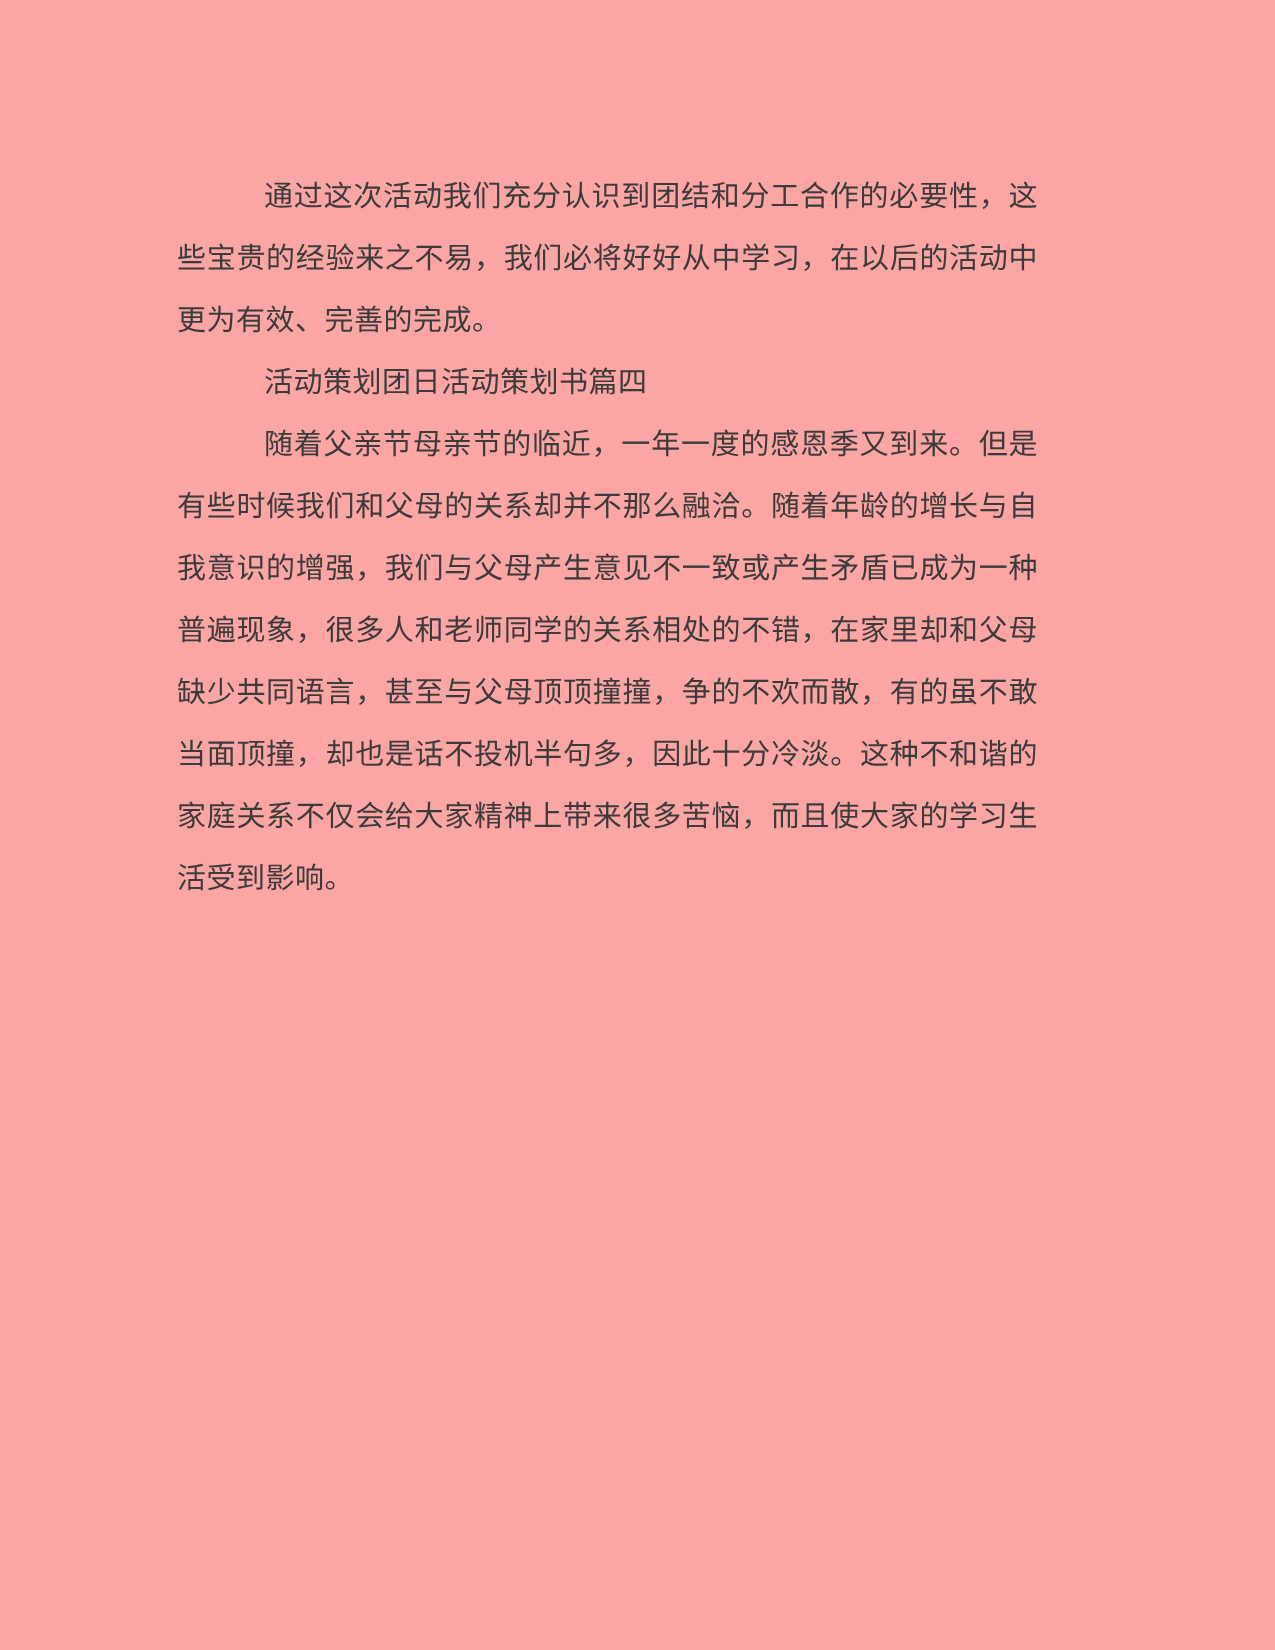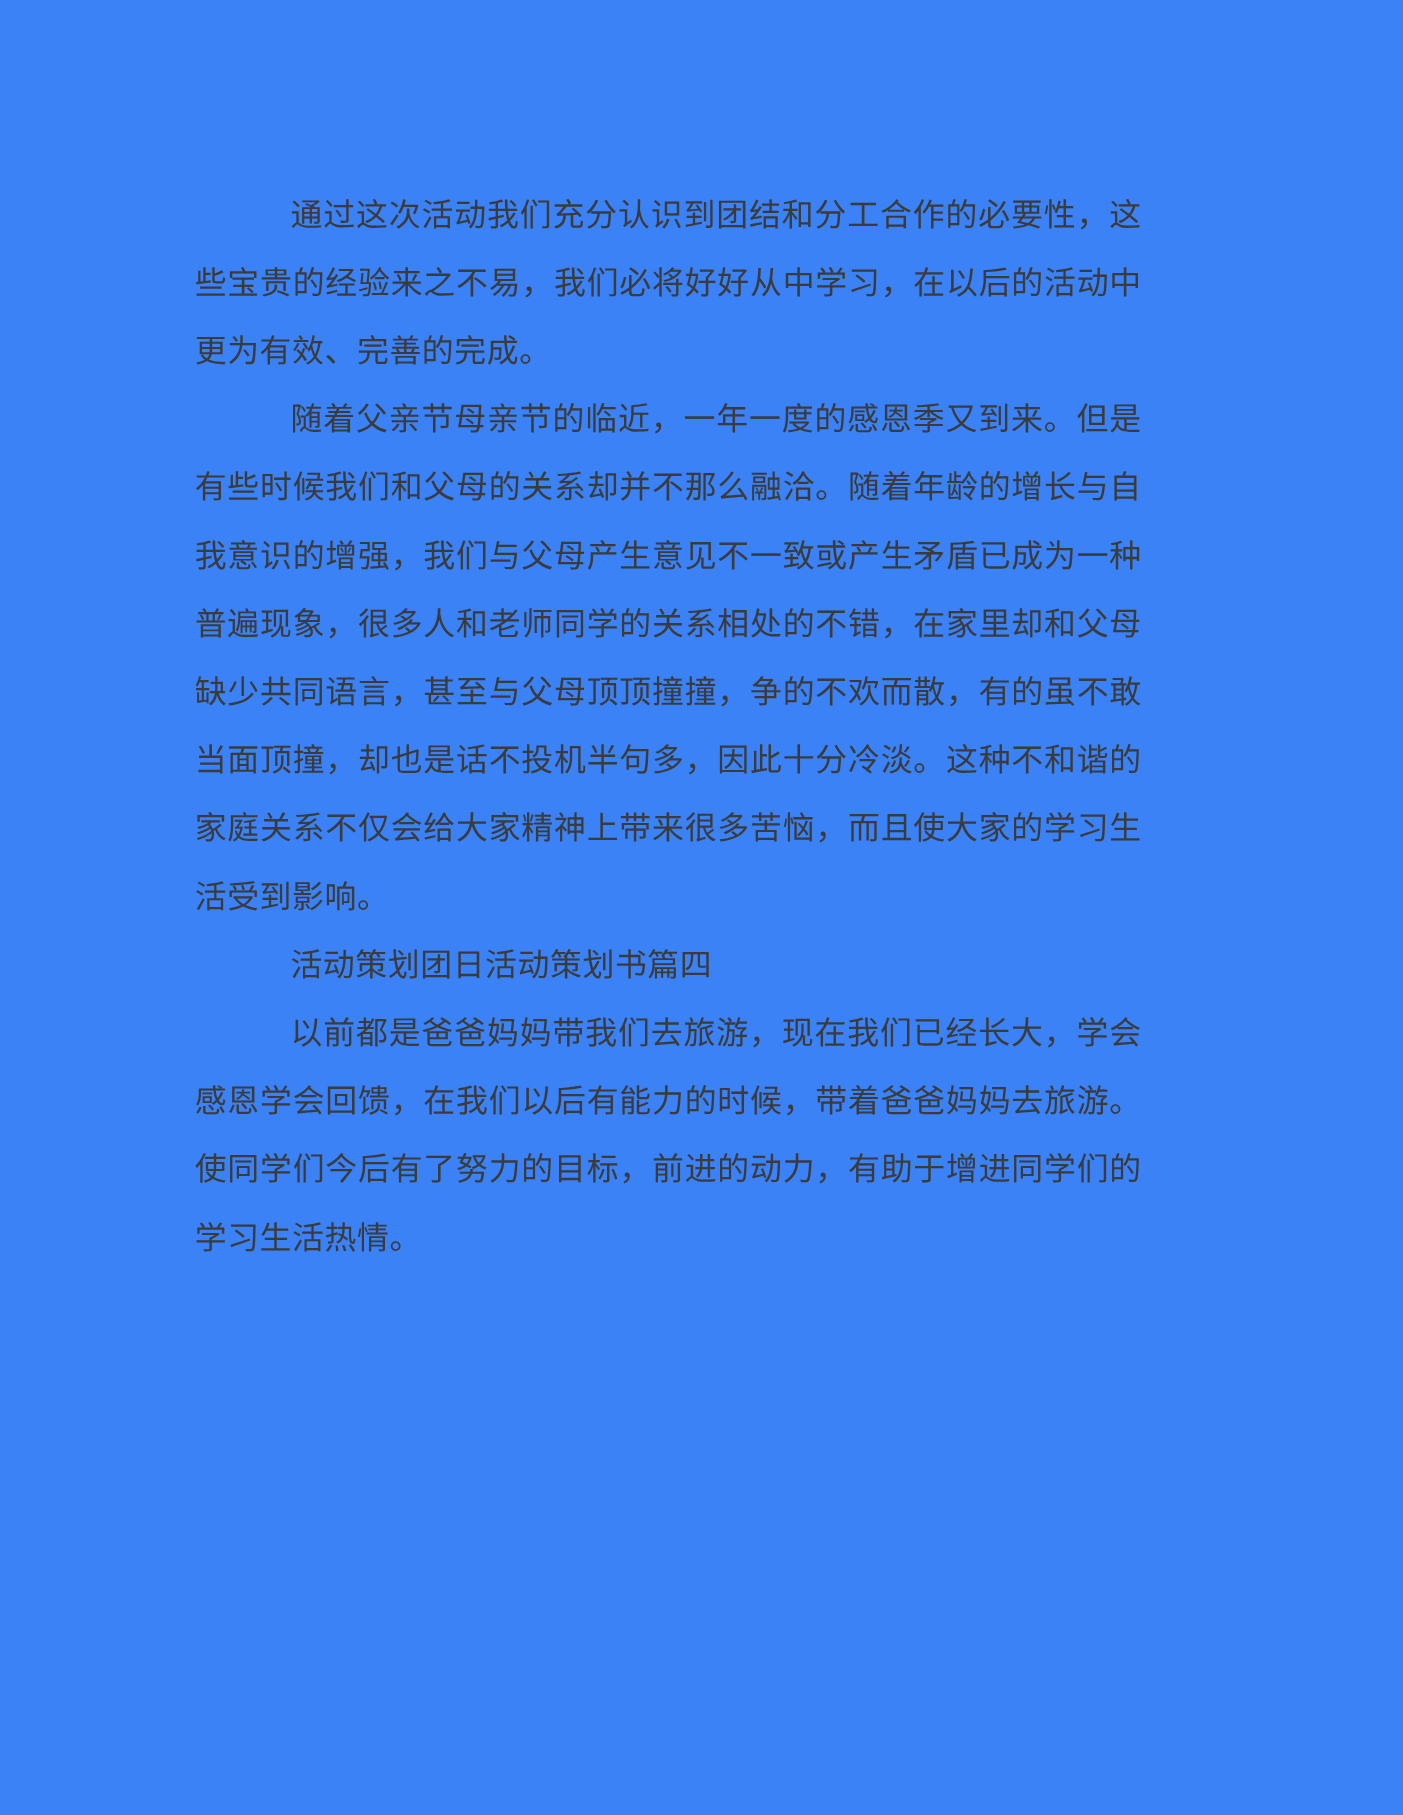--- a/index.html
+++ b/index.html
@@ -12,21 +12,21 @@
     height: 1650px;
     position: relative;
     overflow: hidden;
     font-family: "Liberation Serif", serif;
   }
   .page {
     box-sizing: border-box;
     width: 1275px;
     height: 1650px;
     padding: 165px 237px 5px 177px;
-    background: #3b82f6;
+    background: #fca5a5;
   }
   .doc-body p {
     margin: 0;
     padding: 0;
     font-size: 29px;
     line-height: 62px;
     color: #3b3b3b;
     text-align: justify;
     text-indent: 87px;
     letter-spacing: 0.5px;
@@ -34,17 +34,16 @@
     word-break: break-all;
     overflow-wrap: anywhere;
   }
 </style>
 </head>
 <body>
 
 <div class="page">
   <div class="doc-body">
     <p>通过这次活动我们充分认识到团结和分工合作的必要性，这些宝贵的经验来之不易，我们必将好好从中学习，在以后的活动中更为有效、完善的完成。</p>
+    <p>活动策划团日活动策划书篇四</p>
     <p>随着父亲节母亲节的临近，一年一度的感恩季又到来。但是有些时候我们和父母的关系却并不那么融洽。随着年龄的增长与自我意识的增强，我们与父母产生意见不一致或产生矛盾已成为一种普遍现象，很多人和老师同学的关系相处的不错，在家里却和父母缺少共同语言，甚至与父母顶顶撞撞，争的不欢而散，有的虽不敢当面顶撞，却也是话不投机半句多，因此十分冷淡。这种不和谐的家庭关系不仅会给大家精神上带来很多苦恼，而且使大家的学习生活受到影响。</p>
-    <p>活动策划团日活动策划书篇四</p>
-    <p>以前都是爸爸妈妈带我们去旅游，现在我们已经长大，学会感恩学会回馈，在我们以后有能力的时候，带着爸爸妈妈去旅游。使同学们今后有了努力的目标，前进的动力，有助于增进同学们的学习生活热情。</p>
   </div>
 </div>
 
 </body></html>

